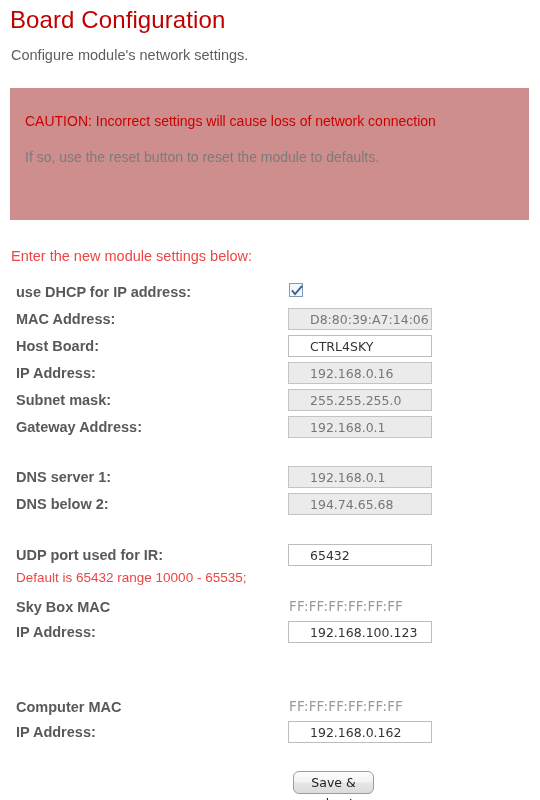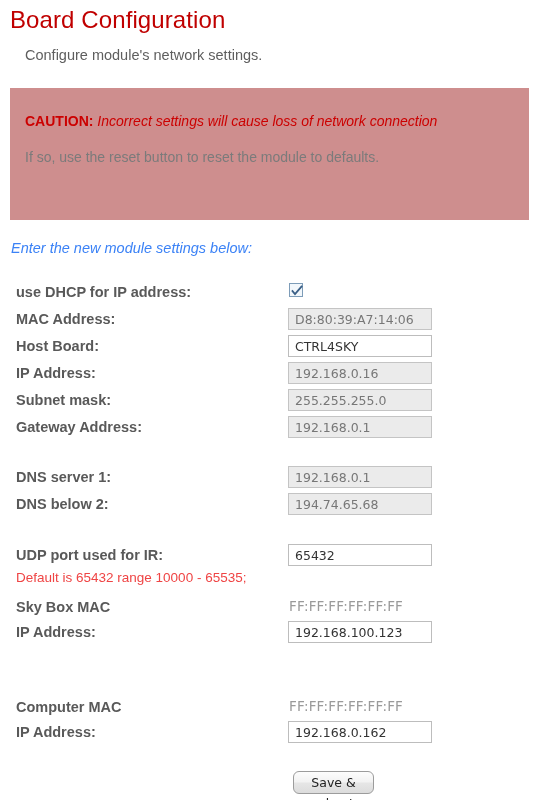--- a/index.html
+++ b/index.html
@@ -26,21 +26,21 @@
     top: 6px;
     font-size: 24px;
     font-weight: normal;
     color: #c00000;
     letter-spacing: 0.1px;
     white-space: nowrap;
   }
 
   .page-subtitle {
     position: absolute;
-    left: 25px;
+    left: 11px;
     top: 47px;
     font-size: 14.5px;
     color: #5e5e5e;
     white-space: nowrap;
   }
 
   
   .caution-box {
     position: absolute;
     left: 10px;
@@ -54,45 +54,43 @@
     left: 15px;
     white-space: nowrap;
     font-size: 14px;
   }
   .caution-line.l1 { top: 25px; }
   .caution-line.l2 { top: 61px; }
   .caution-line.l3 { top: 96px; }
 
   .caution-strong-red {
     color: #cc0000;
-    font-weight: bold;
+    font-weight: normal;
     text-align: center;
   }
   .caution-text-red {
     color: #cc0000;
-    font-style: italic;
   }
   .caution-strong-grey {
     color: #6a6a6a;
     font-weight: bold;
   }
   .caution-text-grey {
     color: #7b7b7b;
     margin-top: 36px;
   }
 
   
   .intro-line {
     position: absolute;
     left: 11px;
-    top: 240px;
+    top: 248px;
     font-size: 14.5px;
-    color: #3b82f6;
-    white-space: nowrap;
-    font-style: italic;
+    color: #ef4444;
+    white-space: nowrap;
   }
 
   
   .form-row {
     position: absolute;
     left: 0;
     width: 540px;
     height: 26px;
   }
   .row-label {
@@ -109,21 +107,21 @@
     position: absolute;
     left: 288px;
     top: 0;
     width: 144px;
     height: 22px;
     border: 1px solid #bdbdbd;
     background: #ffffff;
     font-family: "DejaVu Sans", sans-serif;
     font-size: 12.5px;
     color: #333333;
-    padding: 0 0 0 6px;
+    padding: 0 0 0 21px;
     line-height: 20px;
     outline: none;
   }
   .row-field.disabled {
     background: #ebebeb;
     color: #777777;
     border: 1px solid #c4c4c4;
   }
 
   .row-static {

